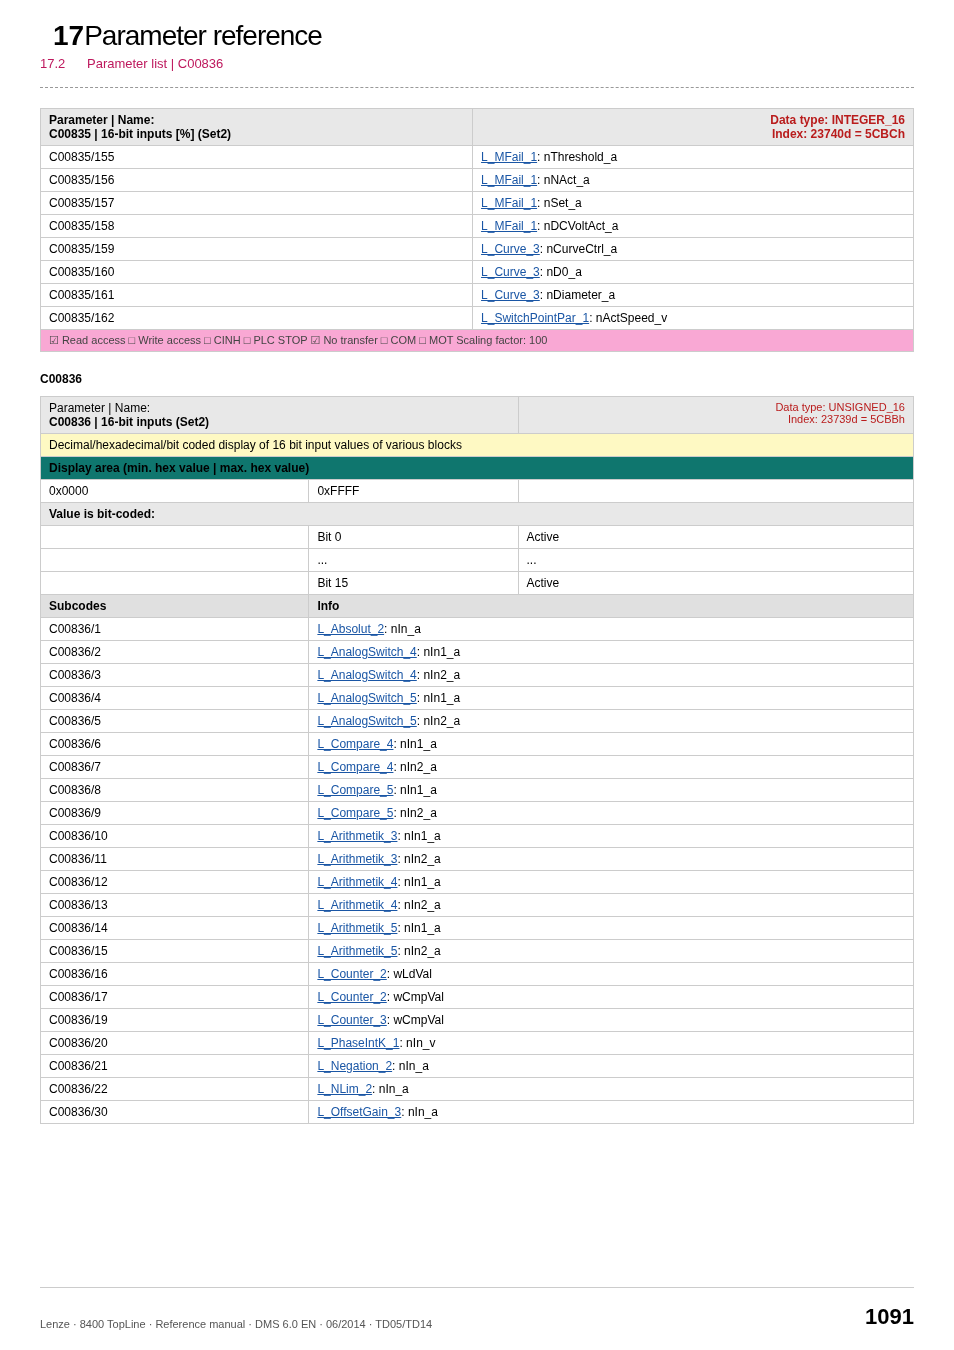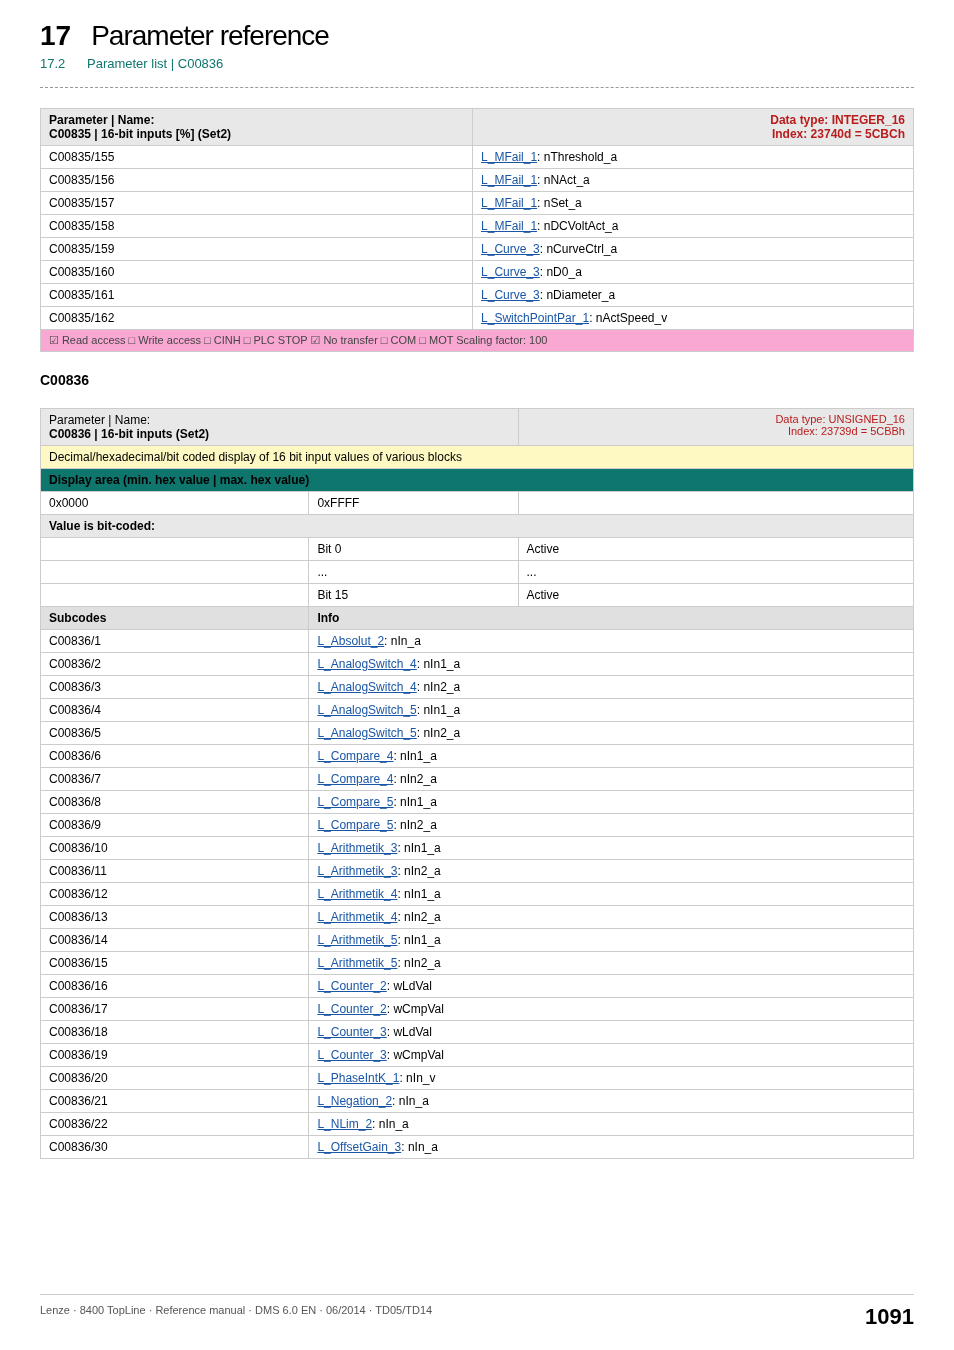--- a/index.html
+++ b/index.html
@@ -9,38 +9,38 @@
       background: #fff;
       color: #000;
       width: 954px;
       min-height: 1350px;
       padding: 20px 40px 40px 40px;
     }
 
     .page-header {
       display: flex;
       align-items: baseline;
-      gap: 20px;
       margin-bottom: 4px;
+      margin-left: 13px;
     }
 
     .page-title {
       font-size: 28px;
       font-weight: 300;
       letter-spacing: -1px;
     }
 
     .page-number {
       font-size: 28px;
       font-weight: bold;
     }
 
     .section-subtitle {
       font-size: 13px;
-      color: #0f766e;
+      color: #be185d;
       margin-bottom: 16px;
     }
 
     .divider {
       border: none;
       border-top: 1px dashed #999;
       margin: 16px 0 20px 0;
     }
 
     
@@ -85,22 +85,22 @@
 
     .footer-row td {
       background: #f9a8d4;
       font-size: 11px;
       color: #444;
     }
 
     
     .c00836-label {
       font-weight: bold;
-      font-size: 14px;
-      margin-bottom: 20px;
+      font-size: 12px;
+      margin-bottom: 10px;
     }
 
     .c00836-table {
       width: 100%;
       border-collapse: collapse;
       font-size: 12px;
       margin-bottom: 20px;
     }
 
     .c00836-table th, .c00836-table td {
@@ -133,25 +133,25 @@
       font-weight: bold;
     }
 
     .page-footer {
       position: fixed;
       bottom: 20px;
       left: 40px;
       right: 40px;
       display: flex;
       justify-content: space-between;
-      align-items: flex-start;
+      align-items: flex-end;
       font-size: 11px;
       color: #555;
       border-top: 1px solid #ccc;
-      padding-top: 9px;
+      padding-top: 16px;
     }
 
     .footer-page-num {
       font-size: 22px;
       font-weight: bold;
       color: #000;
     }
   </style>
 </head>
 <body>
@@ -330,24 +330,20 @@
       </tr>
       <tr>
         <td>C00836/16</td>
         <td colspan="2"><span class="link-text">L_Counter_2</span>: wLdVal</td>
       </tr>
       <tr>
         <td>C00836/17</td>
         <td colspan="2"><span class="link-text">L_Counter_2</span>: wCmpVal</td>
       </tr>
       <tr>
-        <td>C00836/18</td>
-        <td colspan="2"><span class="link-text">L_Counter_3</span>: wLdVal</td>
-      </tr>
-      <tr>
         <td>C00836/19</td>
         <td colspan="2"><span class="link-text">L_Counter_3</span>: wCmpVal</td>
       </tr>
       <tr>
         <td>C00836/20</td>
         <td colspan="2"><span class="link-text">L_PhaseIntK_1</span>: nIn_v</td>
       </tr>
       <tr>
         <td>C00836/21</td>
         <td colspan="2"><span class="link-text">L_Negation_2</span>: nIn_a</td>

